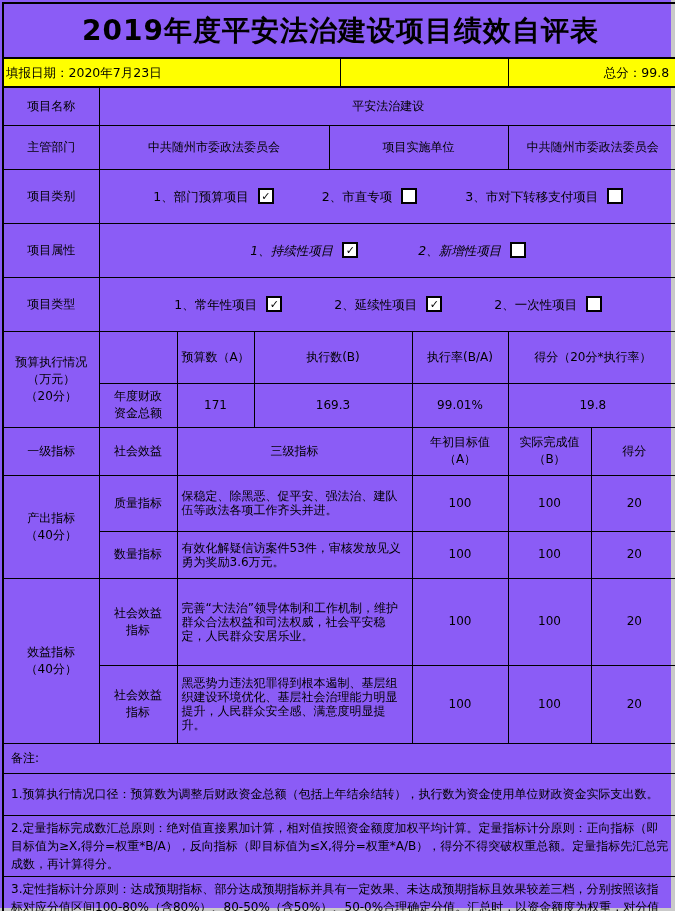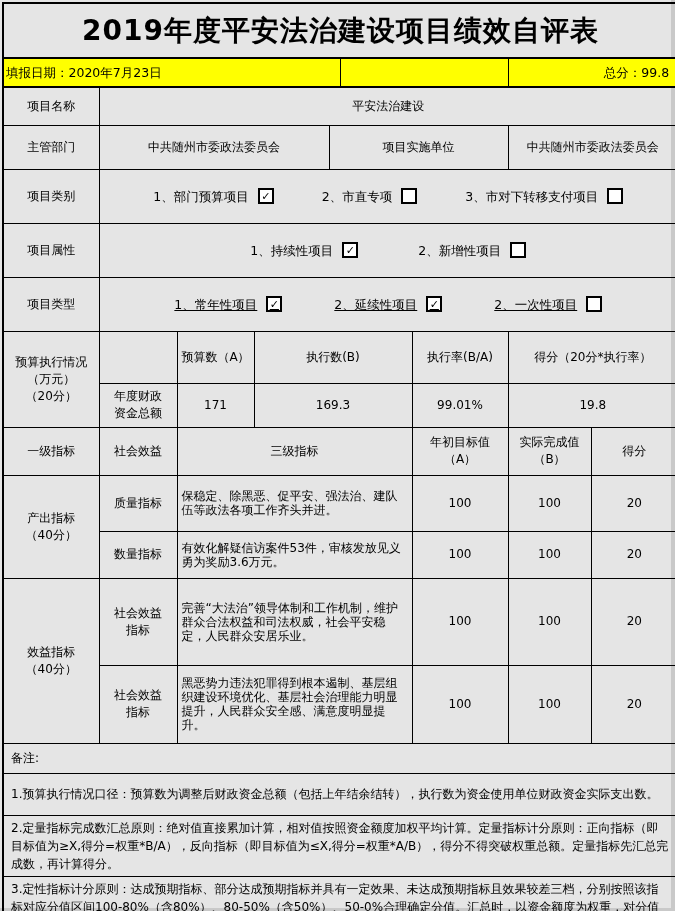--- a/index.html
+++ b/index.html
@@ -4,21 +4,21 @@
 <style>
   html,body{margin:0;padding:0;}
   body{
     width:675px;height:911px;overflow:hidden;
     background:#ffffff;
     font-family:"DejaVu Sans","Liberation Sans",sans-serif;
     color:#000;
   }
   .page{
     position:relative;width:675px;height:911px;box-sizing:border-box;
-    background:#e5e5e5;
+    background:#8b5cf6;
     border-right:4px solid #c9c9c9;border-bottom:3px solid #c9c9c9;
     padding:2px 17px 0 2px;
   }
   table.sheet{
     border-collapse:collapse;table-layout:fixed;
     width:667px;height:904px;
     border:2px solid #000;
   }
   td{
     border:1px solid #000;
@@ -38,21 +38,21 @@
   td.body-text{text-align:left;padding:2px 4px;line-height:14px;white-space:normal;}
   td.note{text-align:left;padding:3px 7px;line-height:18px;font-size:12px;white-space:normal;}
   .opts{display:flex;align-items:center;justify-content:center;}
   .opt{display:inline-flex;align-items:center;gap:9px;white-space:nowrap;font-size:12.5px;}
   .cb{
     display:inline-flex;align-items:center;justify-content:center;
     width:12px;height:12px;border:2px solid #000;
     font-size:11px;font-weight:bold;line-height:1;
     background:#fff;flex:0 0 auto;
   }
-  .gap48{gap:48px;} .gap55{gap:52px;text-decoration:underline;} .gap60{gap:60px;}
+  .gap48{gap:48px;} .gap55{gap:52px;} .gap60{gap:60px;font-style:italic;}
 </style>
 </head>
 <body>
 
 <div class="page">
 <table class="sheet">
   <colgroup>
     <col style="width:96px">
         <col style="width:78px">
         <col style="width:77px">

